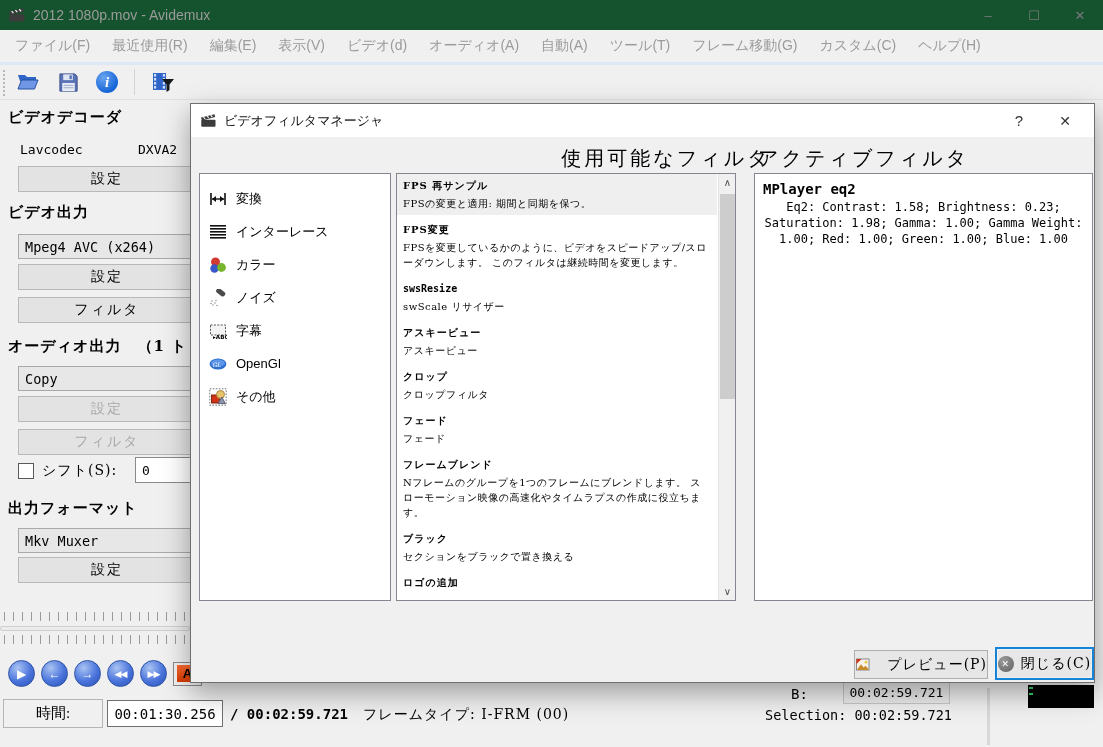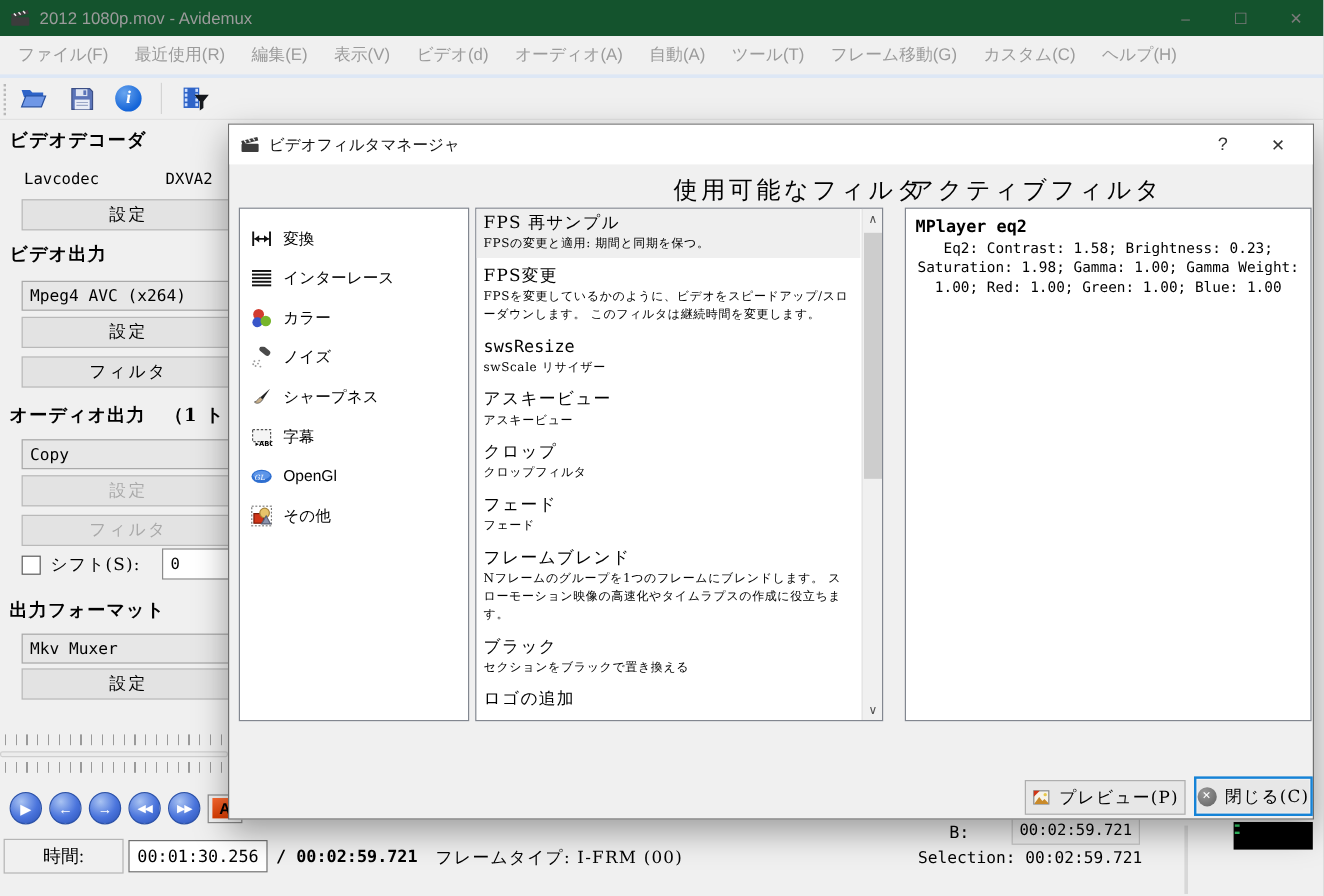--- a/index.html
+++ b/index.html
@@ -102,31 +102,31 @@
   .cat-item svg { flex:0 0 auto; }
   .flt-panel { left:205px; width:340px; overflow:hidden; }
   .flt-scroll { position:absolute; right:0; top:0; bottom:0; width:17px; background:#f0f0f0;
     border-left:1px solid #e3e3e3; }
   .flt-scroll .arrow { position:absolute; left:0; width:17px; height:17px; color:#505050; font-size:10px;
     display:flex; align-items:center; justify-content:center; }
   .flt-scroll .thumb { position:absolute; left:1px; top:20px; width:15px; height:205px; background:#cdcdcd; }
   .flt-rows { position:absolute; left:0; top:0; right:18px; }
   .flt-row { padding:4px 6px; margin-bottom:3px; }
   .flt-row.selected { background:#efefef; }
-  .flt-name { font-family:"DejaVu Serif",serif; font-weight:normal; font-size:14px;
+  .flt-name { font-family:"DejaVu Serif",serif; font-weight:bold; font-size:10px;
     line-height:16px; letter-spacing:1px; }
   .flt-name.en { font-family:"DejaVu Sans Mono",monospace; letter-spacing:0; }
   .flt-desc { font-family:"DejaVu Serif",serif; font-size:10px; line-height:15px; margin-top:2px; letter-spacing:0.5px; }
   .act-panel { left:563px; width:339px; padding:7px 8px; }
   .act-name { font-family:"DejaVu Sans Mono",monospace; font-weight:bold; font-size:14px; }
   .act-desc { font-family:"DejaVu Sans Mono",monospace; font-size:12px; line-height:16px; margin-top:2px;text-align:center; }
   .dlg-btn { position:absolute; display:flex; align-items:center; justify-content:center; gap:7px;
     background:#e7e7e7; border:1px solid #aeaeae; font-family:"DejaVu Serif",serif; font-size:14px;
     letter-spacing:1px; }
-  .btn-preview { left:663px; top:546px; width:134px; height:29px; }
+  .btn-preview { left:663px; top:546px; width:134px; height:29px;justify-content:space-between; }
   .btn-close { left:804px; top:543px; width:99px; height:33px;
     border:2px solid #1583d7; box-shadow:inset 0 0 0 1px #f0f0f0; }
   .closedot { width:16px; height:16px; border-radius:50%; background:radial-gradient(circle at 35% 30%, #9a9a9a, #5f5f5f);
     color:#fff; font-size:9px; display:flex; align-items:center; justify-content:center; }
 </style>
 </head>
 <body>
 
 <div class="screen">
 
@@ -308,27 +308,20 @@
               <circle cx="4" cy="16" r="0.8"></circle>
               <circle cx="8" cy="16.5" r="0.8"></circle>
               <circle cx="2" cy="14.5" r="0.8"></circle>
               <circle cx="7" cy="11.5" r="0.8"></circle>
             </g>
           </svg>
         <span>ノイズ</span>
       </div>
       <div class="cat-item">
         <svg width="18" height="18" viewBox="0 0 18 18">
-            <path d="M16 2 8 9l2 2z" fill="#222"></path>
-            <path d="M8 9c-2 1-2 3-5 4 2 2 5 1 7-2z" fill="#c9b08a" stroke="#555" stroke-width="0.7"></path>
-          </svg>
-        <span>シャープネス</span>
-      </div>
-      <div class="cat-item">
-        <svg width="18" height="18" viewBox="0 0 18 18">
             <rect x="1.5" y="3" width="15" height="10" fill="#f4f4f4" stroke="#555" stroke-dasharray="2 1.4"></rect>
             <text x="4" y="17" font-size="5.6" font-family="DejaVu Sans" font-weight="bold" fill="#000">▸ABC</text>
           </svg>
         <span>字幕</span>
       </div>
       <div class="cat-item">
         <svg width="18" height="18" viewBox="0 0 18 18">
             <ellipse cx="9" cy="9" rx="8.4" ry="5.6" fill="#2f6fd0"></ellipse>
             <ellipse cx="9" cy="8" rx="7" ry="3.6" fill="#5d95e8"></ellipse>
             <text x="3.4" y="11.6" font-size="6" font-family="DejaVu Serif" font-style="italic" fill="#fff">GL</text>

